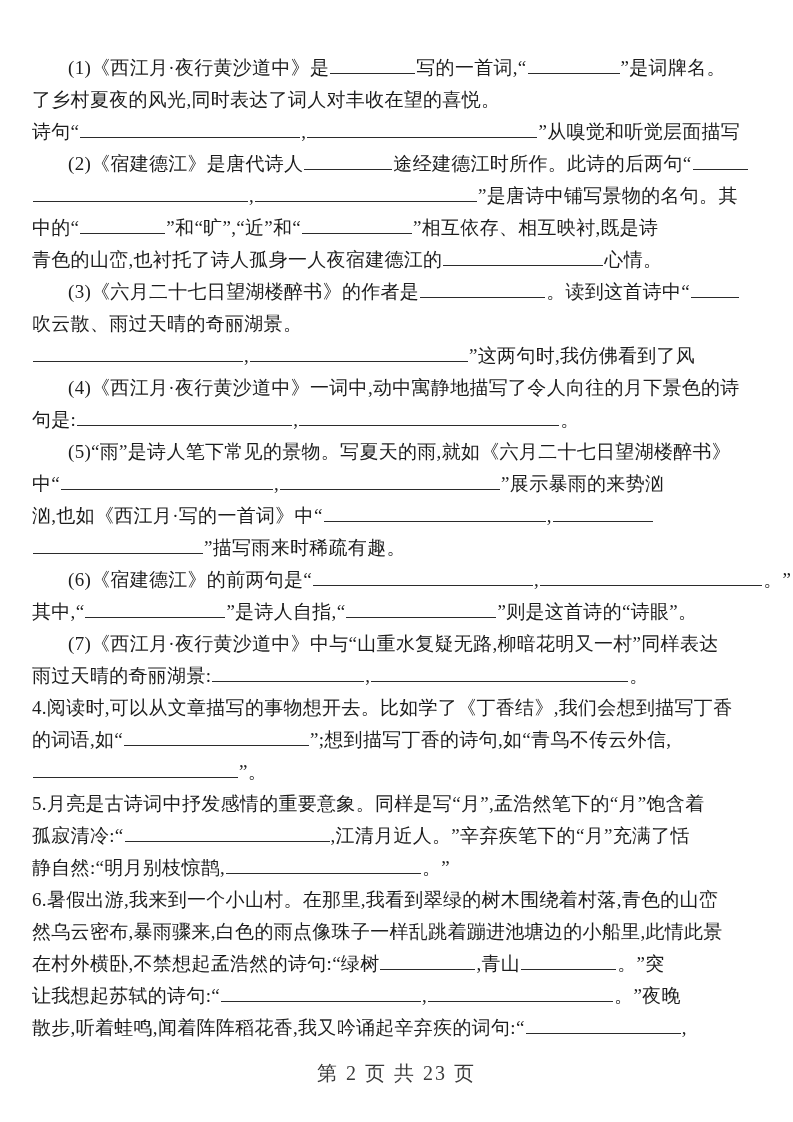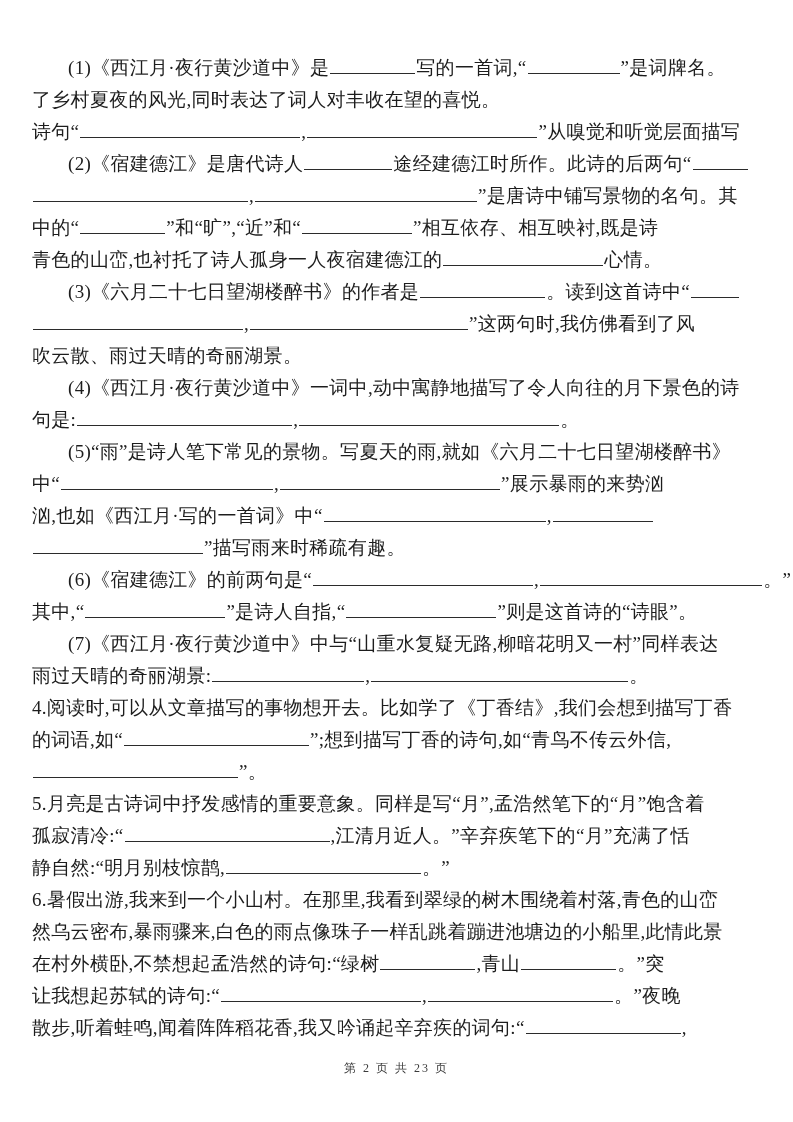--- a/index.html
+++ b/index.html
@@ -33,40 +33,40 @@
     height: 13px;
     border-bottom: 1.8px solid #2b2b2b;
     vertical-align: baseline;
     margin: 0 1px;
   }
   .footer {
     position: absolute;
     left: 0; right: 0;
     top: 1060px;
     text-align: center;
-    font-size: 12px;
+    font-size: 20px;
     color: #3a3a3a;
     letter-spacing: 2px;
   }
 </style>
 </head>
 <body>
 
 <div class="page">
   <div class="content">
       <div class="line indent"><span class="txt">(1)《西江月·夜行黄沙道中》是</span><span class="blank" style="width: 85px;"></span><span class="txt">写的一首词,“</span><span class="blank" style="width: 92px;"></span><span class="txt">”是词牌名。</span></div>
       <div class="line"><span class="txt">了乡村夏夜的风光,同时表达了词人对丰收在望的喜悦。</span></div>
       <div class="line"><span class="txt">诗句“</span><span class="blank" style="width: 220px;"></span><span class="txt">,</span><span class="blank" style="width: 230px;"></span><span class="txt">”从嗅觉和听觉层面描写</span></div>
       <div class="line indent"><span class="txt">(2)《宿建德江》是唐代诗人</span><span class="blank" style="width: 88px;"></span><span class="txt">途经建德江时所作。此诗的后两句“</span><span class="blank" style="width: 55px;"></span></div>
       <div class="line"><span class="blank" style="width: 215px;"></span><span class="txt">,</span><span class="blank" style="width: 222px;"></span><span class="txt">”是唐诗中铺写景物的名句。其</span></div>
       <div class="line"><span class="txt">中的“</span><span class="blank" style="width: 85px;"></span><span class="txt">”和“旷”,“近”和“</span><span class="blank" style="width: 110px;"></span><span class="txt">”相互依存、相互映衬,既是诗</span></div>
       <div class="line"><span class="txt">青色的山峦,也衬托了诗人孤身一人夜宿建德江的</span><span class="blank" style="width: 160px;"></span><span class="txt">心情。</span></div>
       <div class="line indent"><span class="txt">(3)《六月二十七日望湖楼醉书》的作者是</span><span class="blank" style="width: 125px;"></span><span class="txt">。读到这首诗中“</span><span class="blank" style="width: 48px;"></span></div>
+      <div class="line"><span class="txt">吹云散、雨过天晴的奇丽湖景。</span></div>
       <div class="line"><span class="blank" style="width: 210px;"></span><span class="txt">,</span><span class="blank" style="width: 218px;"></span><span class="txt">”这两句时,我仿佛看到了风</span></div>
-      <div class="line"><span class="txt">吹云散、雨过天晴的奇丽湖景。</span></div>
       <div class="line indent"><span class="txt">(4)《西江月·夜行黄沙道中》一词中,动中寓静地描写了令人向往的月下景色的诗</span></div>
       <div class="line"><span class="txt">句是:</span><span class="blank" style="width: 215px;"></span><span class="txt">,</span><span class="blank" style="width: 260px;"></span><span class="txt">。</span></div>
       <div class="line indent"><span class="txt">(5)“雨”是诗人笔下常见的景物。写夏天的雨,就如《六月二十七日望湖楼醉书》</span></div>
       <div class="line"><span class="txt">中“</span><span class="blank" style="width: 212px;"></span><span class="txt">,</span><span class="blank" style="width: 220px;"></span><span class="txt">”展示暴雨的来势汹</span></div>
       <div class="line"><span class="txt">汹,也如《西江月·写的一首词》中“</span><span class="blank" style="width: 222px;"></span><span class="txt">,</span><span class="blank" style="width: 100px;"></span></div>
       <div class="line"><span class="blank" style="width: 170px;"></span><span class="txt">”描写雨来时稀疏有趣。</span></div>
       <div class="line indent"><span class="txt">(6)《宿建德江》的前两句是“</span><span class="blank" style="width: 220px;"></span><span class="txt">,</span><span class="blank" style="width: 222px;"></span><span class="txt">。”</span></div>
       <div class="line"><span class="txt">其中,“</span><span class="blank" style="width: 140px;"></span><span class="txt">”是诗人自指,“</span><span class="blank" style="width: 150px;"></span><span class="txt">”则是这首诗的“诗眼”。</span></div>
       <div class="line indent"><span class="txt">(7)《西江月·夜行黄沙道中》中与“山重水复疑无路,柳暗花明又一村”同样表达</span></div>
       <div class="line"><span class="txt">雨过天晴的奇丽湖景:</span><span class="blank" style="width: 152px;"></span><span class="txt">,</span><span class="blank" style="width: 257px;"></span><span class="txt">。</span></div>

